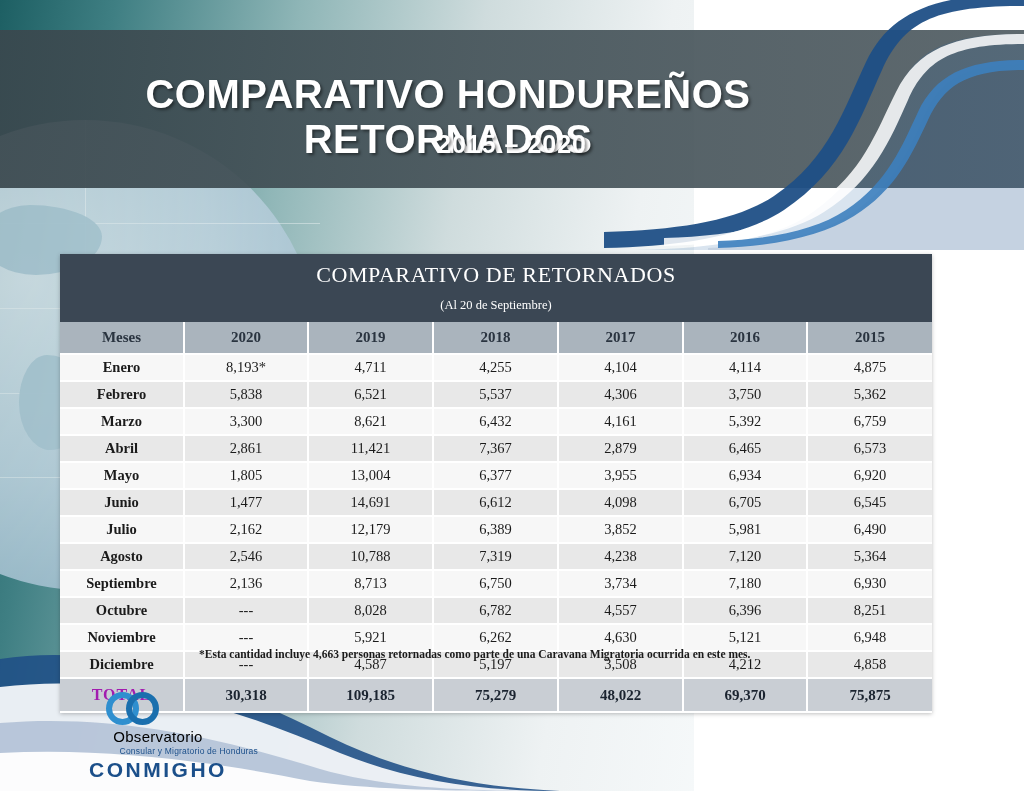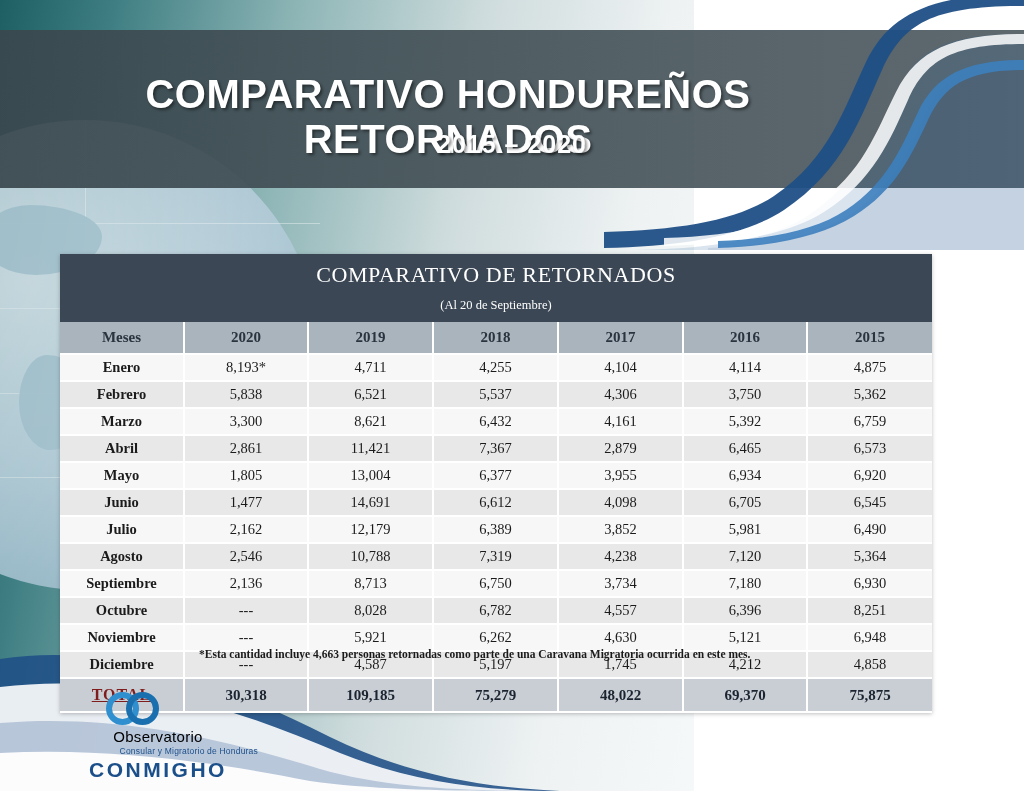--- a/index.html
+++ b/index.html
@@ -181,24 +181,23 @@
   tr.rowA td { background: #e8e8e8; }
   tr.rowB td { background: #f7f7f7; }
   tr.total td {
     background: #c9ced4;
     font-weight: bold;
     font-size: 15px;
     padding: 7px 0;
     color: #1b2430;
   }
   tr.total td.month {
-    color: #7f1d1d;
+    color: #a21caf;
     font-size: 16px;
     letter-spacing: 1px;
-    text-decoration: underline;
   }
   .note {
     position: absolute;
     left: 199px;
     top: 648px;
     font-size: 11.5px;
     font-weight: bold;
     color: #1b1b1b;
     font-family: "Liberation Serif", serif;
     z-index: 9;
@@ -427,21 +426,21 @@
           <td>6,262</td>
           <td>4,630</td>
           <td>5,121</td>
           <td>6,948</td>
         </tr>
         <tr class="rowA">
           <td class="month">Diciembre</td>
           <td>---</td>
           <td>4,587</td>
           <td>5,197</td>
-          <td>1,745</td>
+          <td>3,508</td>
           <td>4,212</td>
           <td>4,858</td>
         </tr>
         <tr class="total">
           <td class="month">TOTAL</td>
           <td>30,318</td>
           <td>109,185</td>
           <td>75,279</td>
           <td>48,022</td>
           <td>69,370</td>

